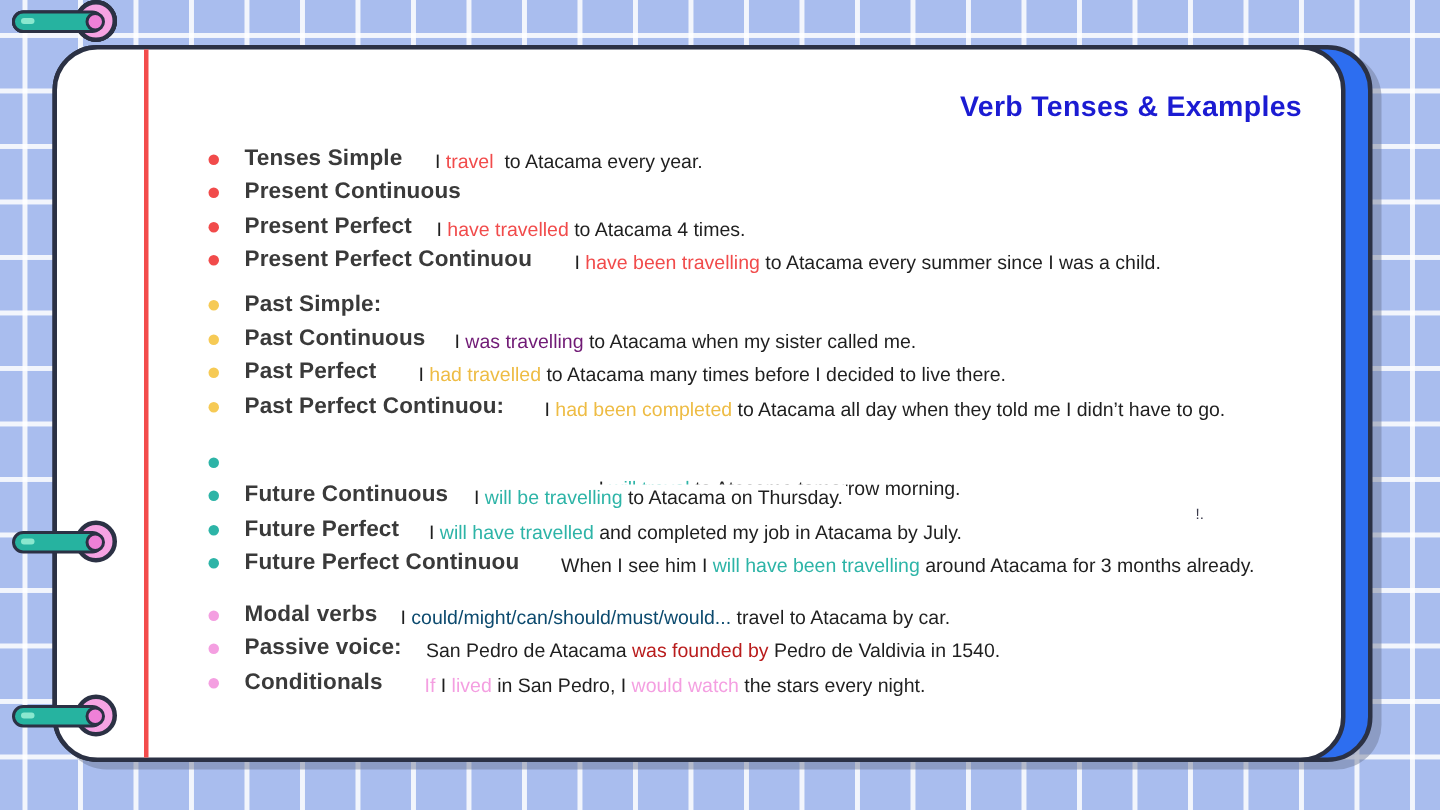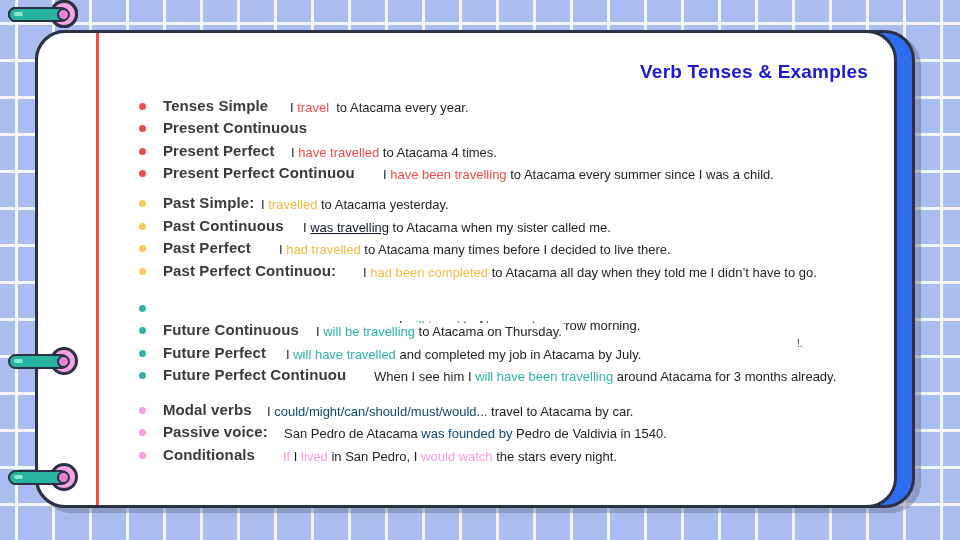--- a/index.html
+++ b/index.html
@@ -141,26 +141,25 @@
         <span class="example" style="left: 288px;"><span>I </span><span style="color: rgb(241, 75, 75);">have travelled</span><span> to Atacama 4 times.</span></span>
       </div>
       <div class="line" style="top: 163px;">
         <span class="bullet" style="background: rgb(241, 75, 75);"></span>
         <span class="tense-label">Present Perfect Continuou</span>
         <span class="example" style="left: 380px;"><span>I </span><span style="color: rgb(241, 75, 75); margin-top: 32px;">have been travelling</span><span> to Atacama every summer since I was a child.</span></span>
       </div>
       <div class="line" style="top: 193px;">
         <span class="bullet" style="background: rgb(246, 202, 85);"></span>
         <span class="tense-label">Past Simple:</span>
-        <span class="example" style="left: 258px;"><span>I </span><span style="color: rgb(238, 188, 68);">travelled</span><span> to Atacama yesterday.</span></span>
       </div>
       <div class="line" style="top: 216px;">
         <span class="bullet" style="background: rgb(246, 202, 85);"></span>
         <span class="tense-label">Past Continuous</span>
-        <span class="example" style="left: 300px;"><span>I </span><span style="color: #0f172a; text-decoration: underline;">was travelling</span><span> to Atacama when my sister called me.</span></span>
+        <span class="example" style="left: 300px;"><span>I </span><span style="color: #701a75;">was travelling</span><span> to Atacama when my sister called me.</span></span>
       </div>
       <div class="line" style="top: 238px;">
         <span class="bullet" style="background: rgb(246, 202, 85);"></span>
         <span class="tense-label">Past Perfect</span>
         <span class="example" style="left: 276px;"><span>I </span><span style="color: rgb(238, 188, 68);">had travelled</span><span> to Atacama many times before I decided to live there.</span></span>
       </div>
       <div class="line" style="top: 261px;">
         <span class="bullet" style="background: rgb(246, 202, 85);"></span>
         <span class="tense-label">Past Perfect Continuou:</span>
         <span class="example" style="left: 360px;"><span>I </span><span style="color: rgb(238, 188, 68);">had been completed</span><span> to Atacama all day when they told me I didn’t have to go.</span></span>
@@ -185,21 +184,21 @@
         <span class="example" style="left: 371px;"><span>When I see him I </span><span style="color: rgb(45, 180, 167);">will have been travelling</span><span> around Atacama for 3 months already.</span></span>
       </div>
       <div class="line" style="top: 400px;">
         <span class="bullet" style="background: rgb(244, 159, 225);"></span>
         <span class="tense-label">Modal verbs</span>
         <span class="example" style="left: 264px;"><span>I </span><span style="color: #0c4a6e;">could/might/can/should/must/would...</span><span> travel to Atacama by car.</span></span>
       </div>
       <div class="line" style="top: 422px;">
         <span class="bullet" style="background: rgb(244, 159, 225);"></span>
         <span class="tense-label">Passive voice:</span>
-        <span class="example" style="left: 281px;"><span>San Pedro de Atacama </span><span style="color: #0c4a6e;">was founded by</span><span> Pedro de Valdivia in 1540.</span></span>
+        <span class="example" style="left: 281px;"><span>San Pedro de Atacama </span><span style="color: #b91c1c;">was founded by</span><span> Pedro de Valdivia in 1540.</span></span>
       </div>
       <div class="line" style="top: 445px;">
         <span class="bullet" style="background: rgb(244, 159, 225);"></span>
         <span class="tense-label">Conditionals</span>
         <span class="example" style="left: 280px;"><span style="color: rgb(244, 159, 225);">If</span><span> I </span><span style="color: rgb(244, 159, 225);">lived</span><span> in San Pedro, I </span><span style="color: rgb(244, 159, 225);">would watch</span><span> the stars every night.</span></span>
       </div>
     </div>
 
   <div class="artifact">!.</div>
 </div>

